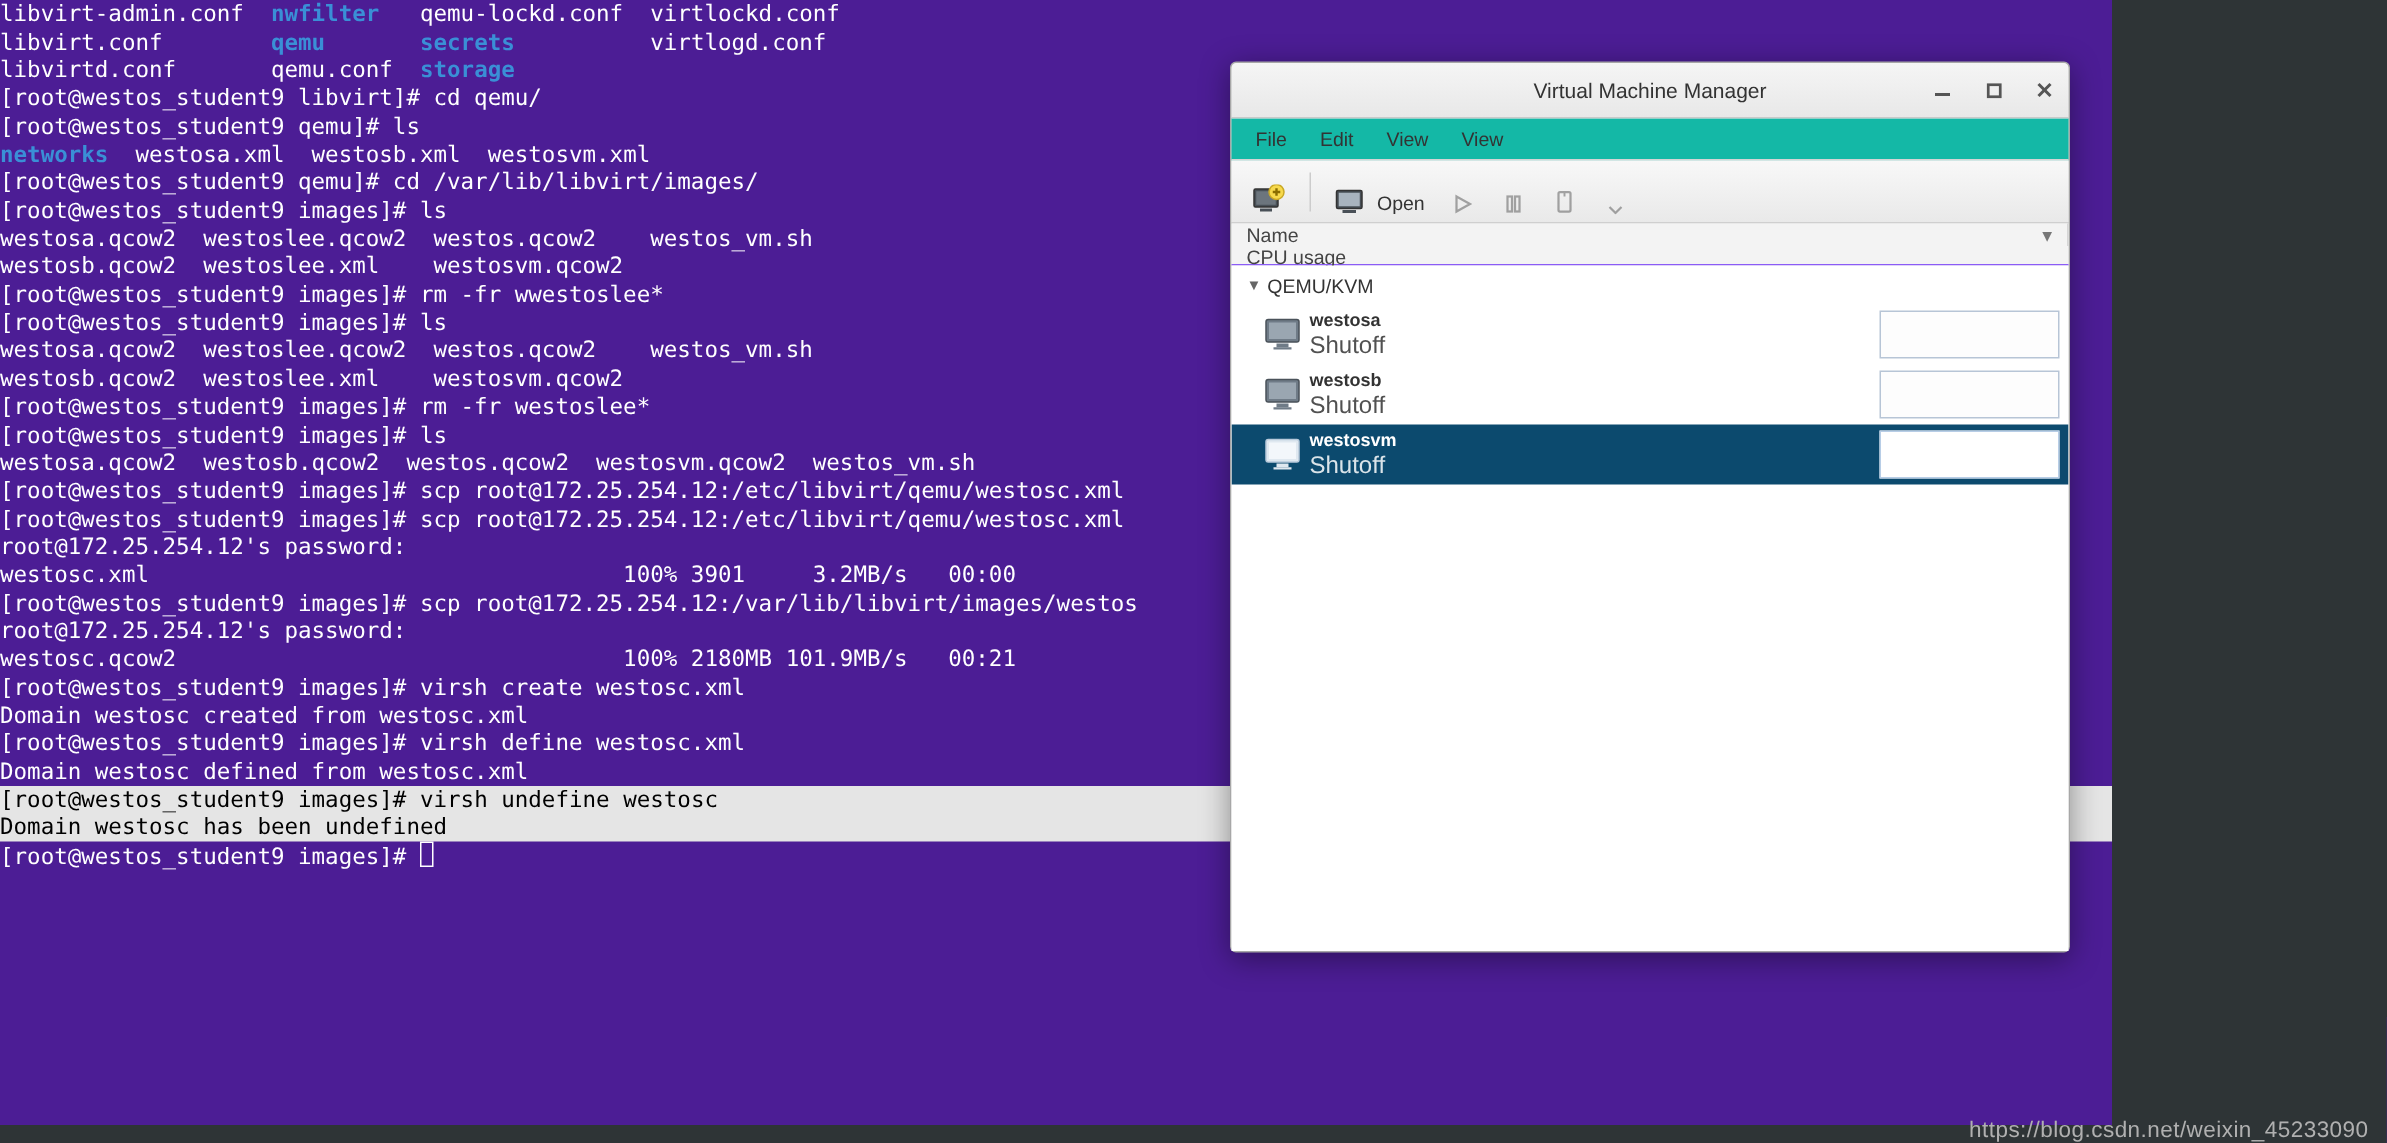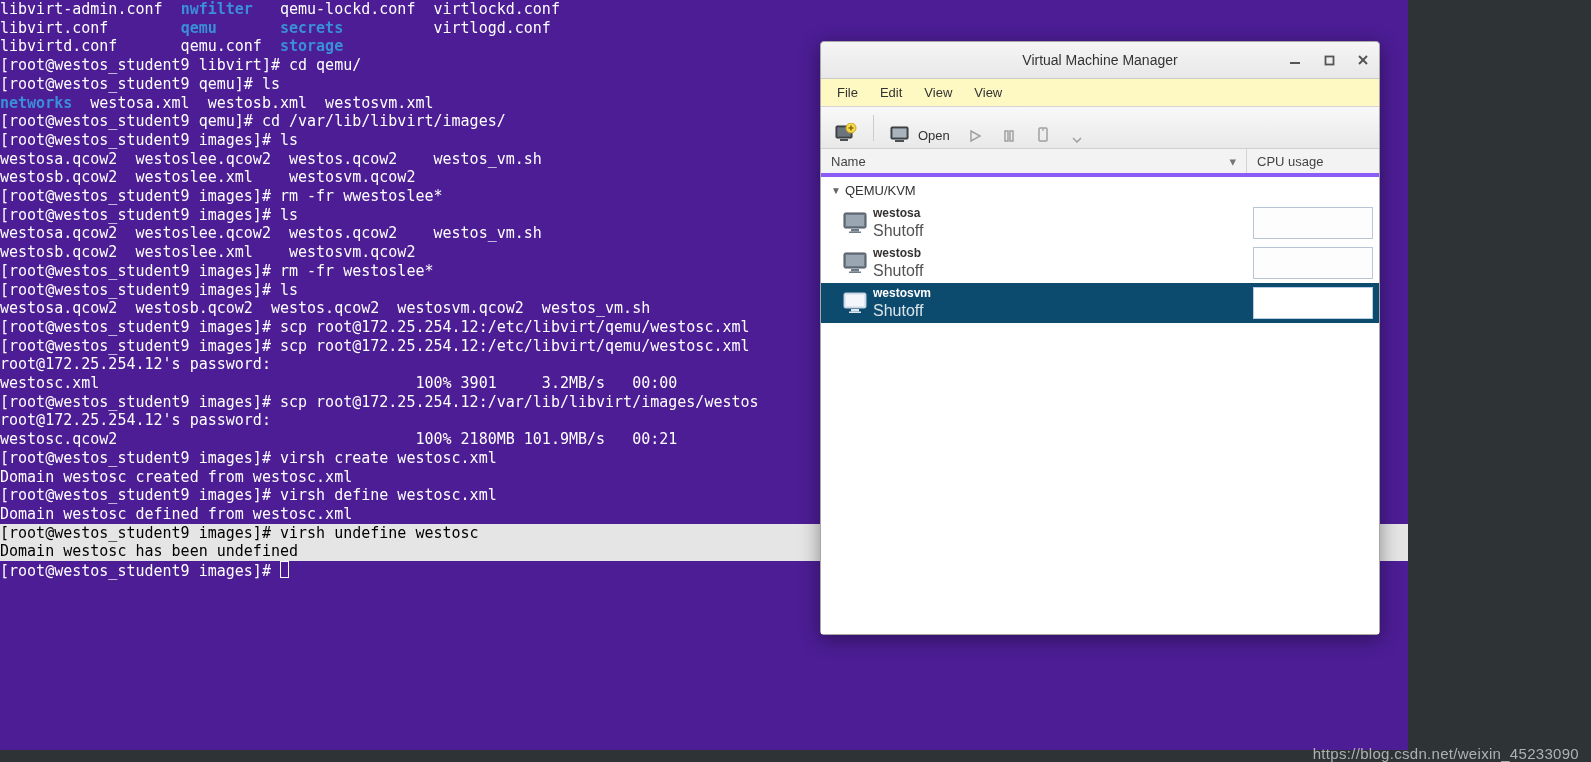--- a/index.html
+++ b/index.html
@@ -53,21 +53,21 @@
       font-size: 14px;
       color: #333;
       font-weight: 500;
       border-radius: 4px 4px 0 0;
     }
     .winbtns { position: absolute; right: 8px; top: 0; height: 100%; display: flex; align-items: center; gap: 18px; }
     .winbtn { width: 16px; height: 16px; display: flex; align-items: center; justify-content: center; color: #555; cursor: pointer; font-size: 14px; }
     
     .menubar {
       height: 28px;
-      background: #fef9c3;
+      background: #14b8a6;
       border-bottom: 1px solid #d5d5d5;
       display: flex;
       align-items: center;
       padding: 0 6px;
       gap: 2px;
       font-size: 13px;
       color: #333;
     }
     .menuitem { padding: 4px 10px; cursor: pointer; }
     
@@ -89,24 +89,25 @@
       font-size: 13px;
       color: #333;
       cursor: pointer;
     }
     .tbtn.disabled { opacity: 0.5; cursor: default; }
     .tsep { width: 1px; height: 26px; background: #ccc; margin: 0 6px; }
     
     .listhead {
       height: 28px;
       background: #f3f3f3;
-      border-bottom: 4px solid #8b5cf6;
+      border-bottom: 1px solid #8b5cf6;
       display: flex;
       font-size: 13px;
       color: #444;
+      flex-direction: column;
     }
     .listhead .col {
       display: flex; align-items: center;
       padding: 0 10px;
       border-right: 1px solid #d5d5d5;
     }
     .listhead .col.name { flex: 1; justify-content: space-between; }
     .listhead .col.cpu { width: 132px; border-right: none; }
     .sortarrow { color: #777; }
     

